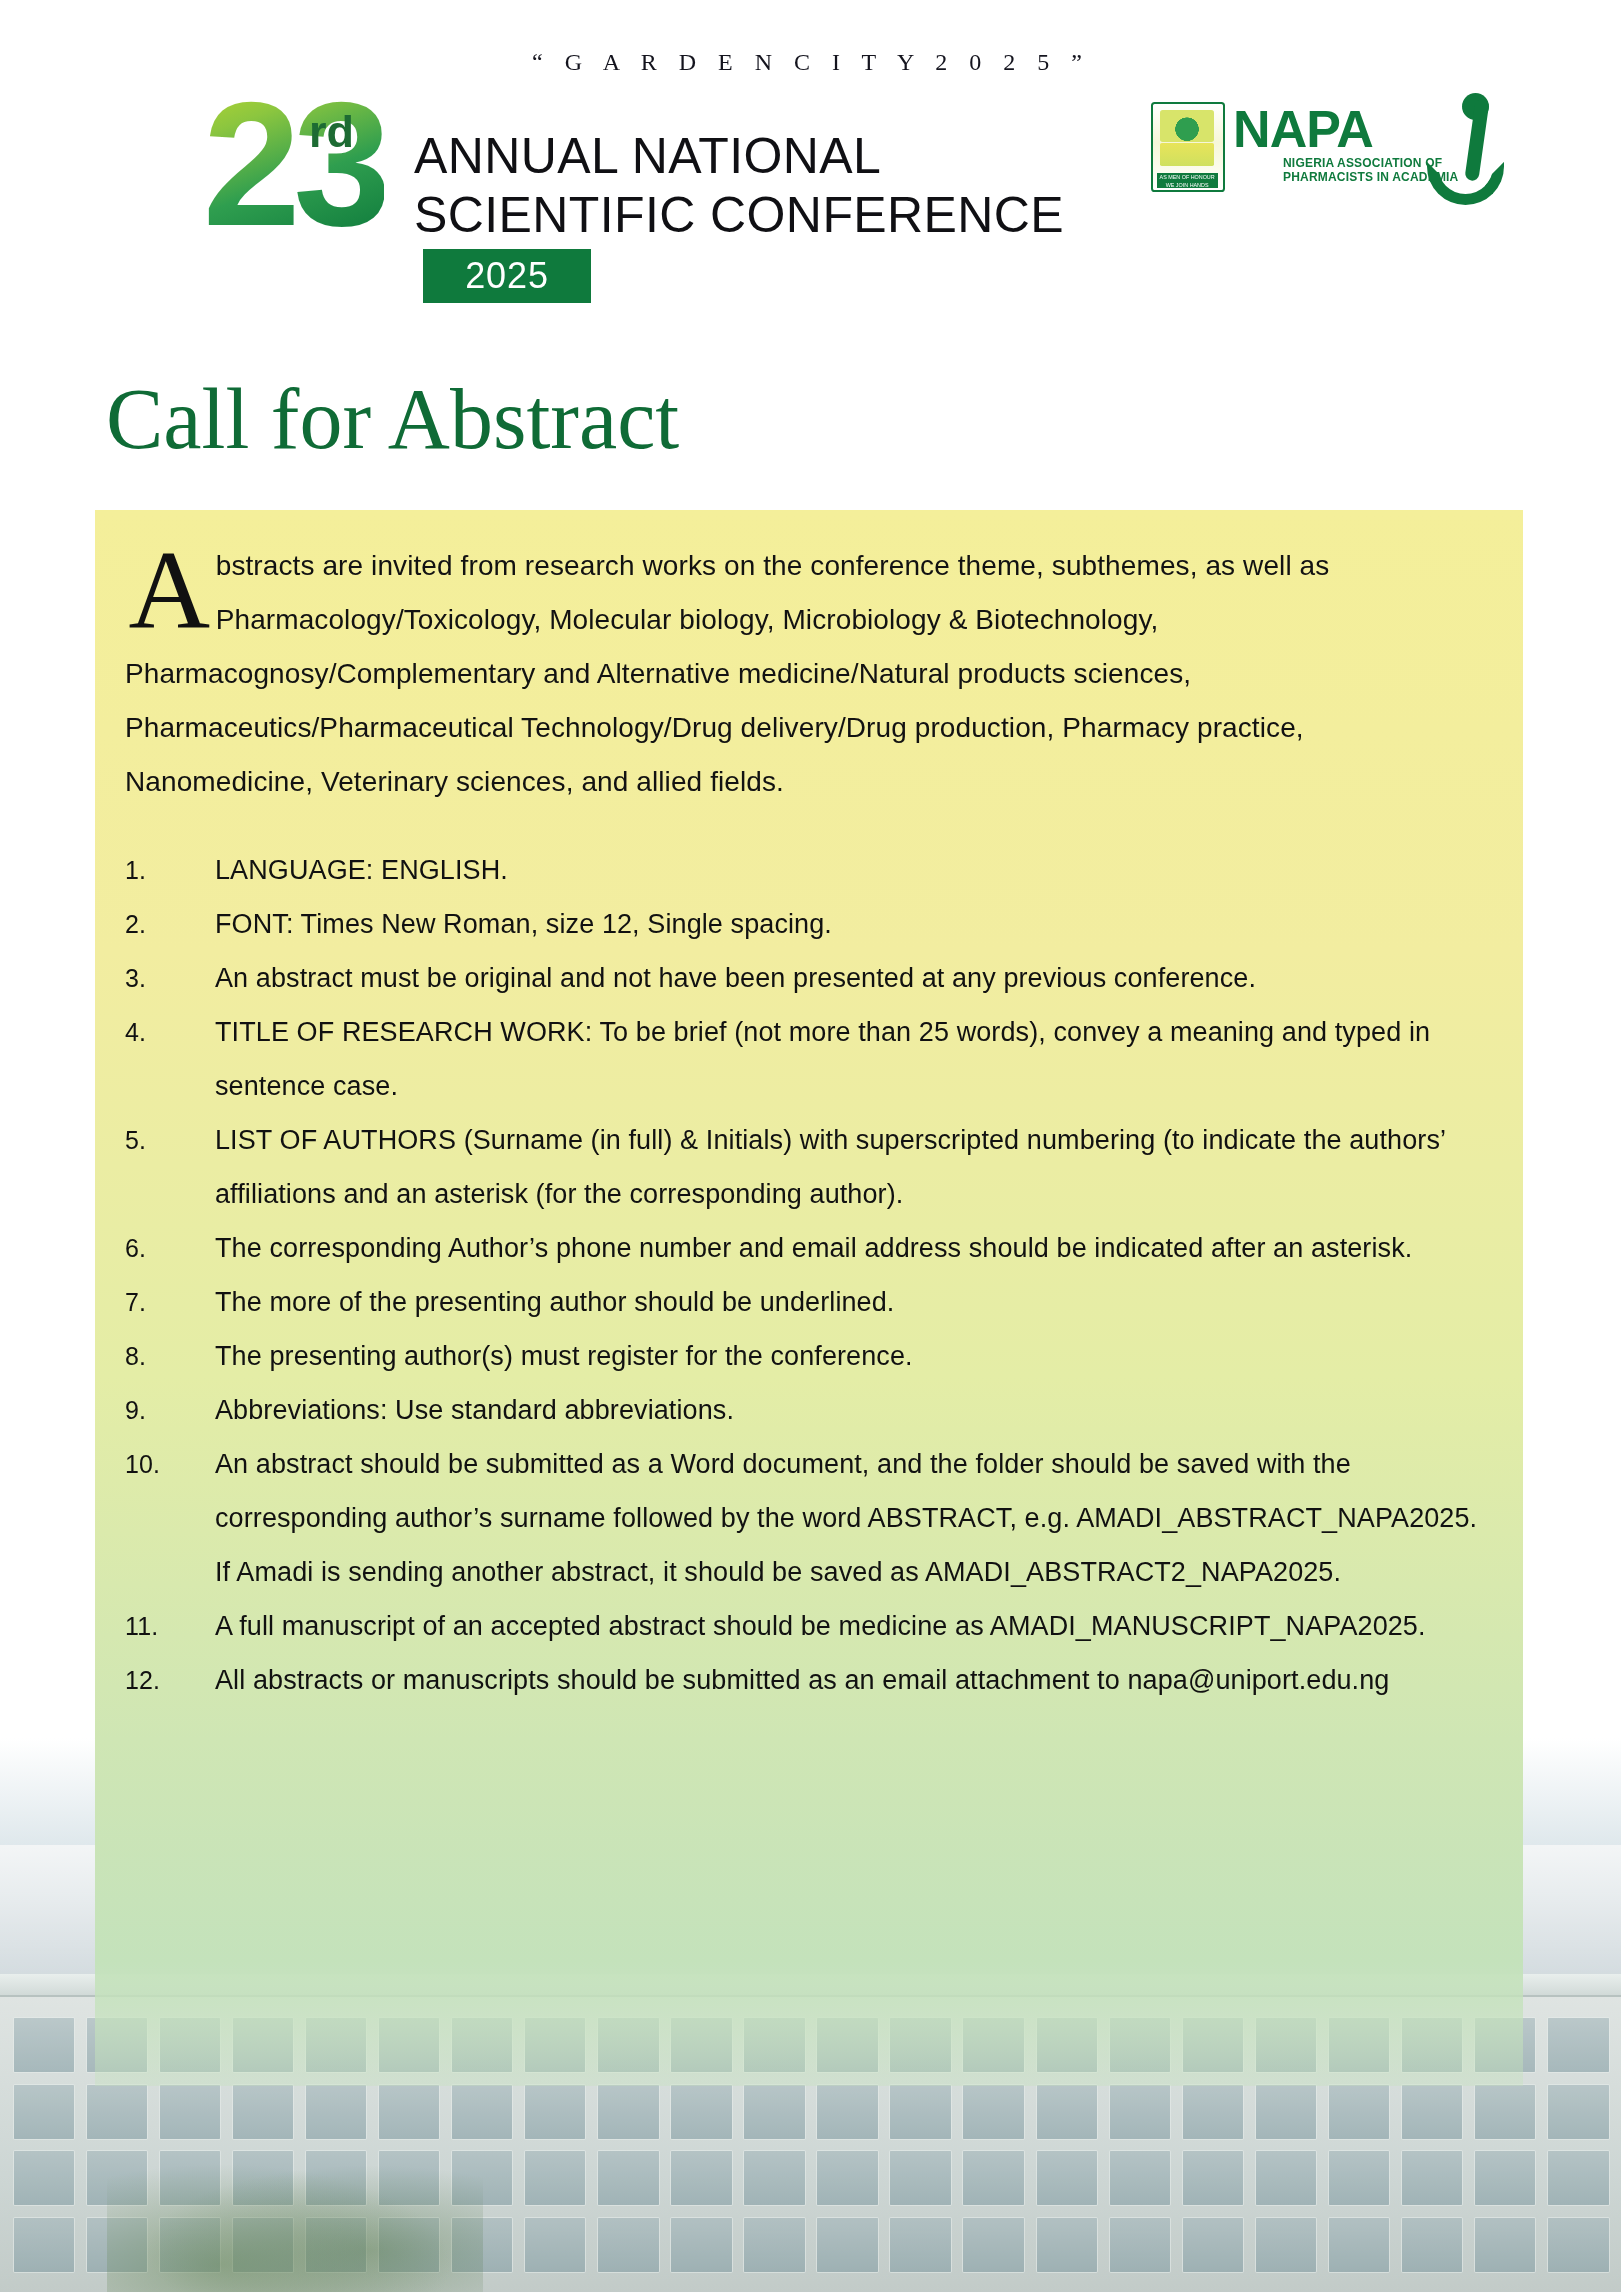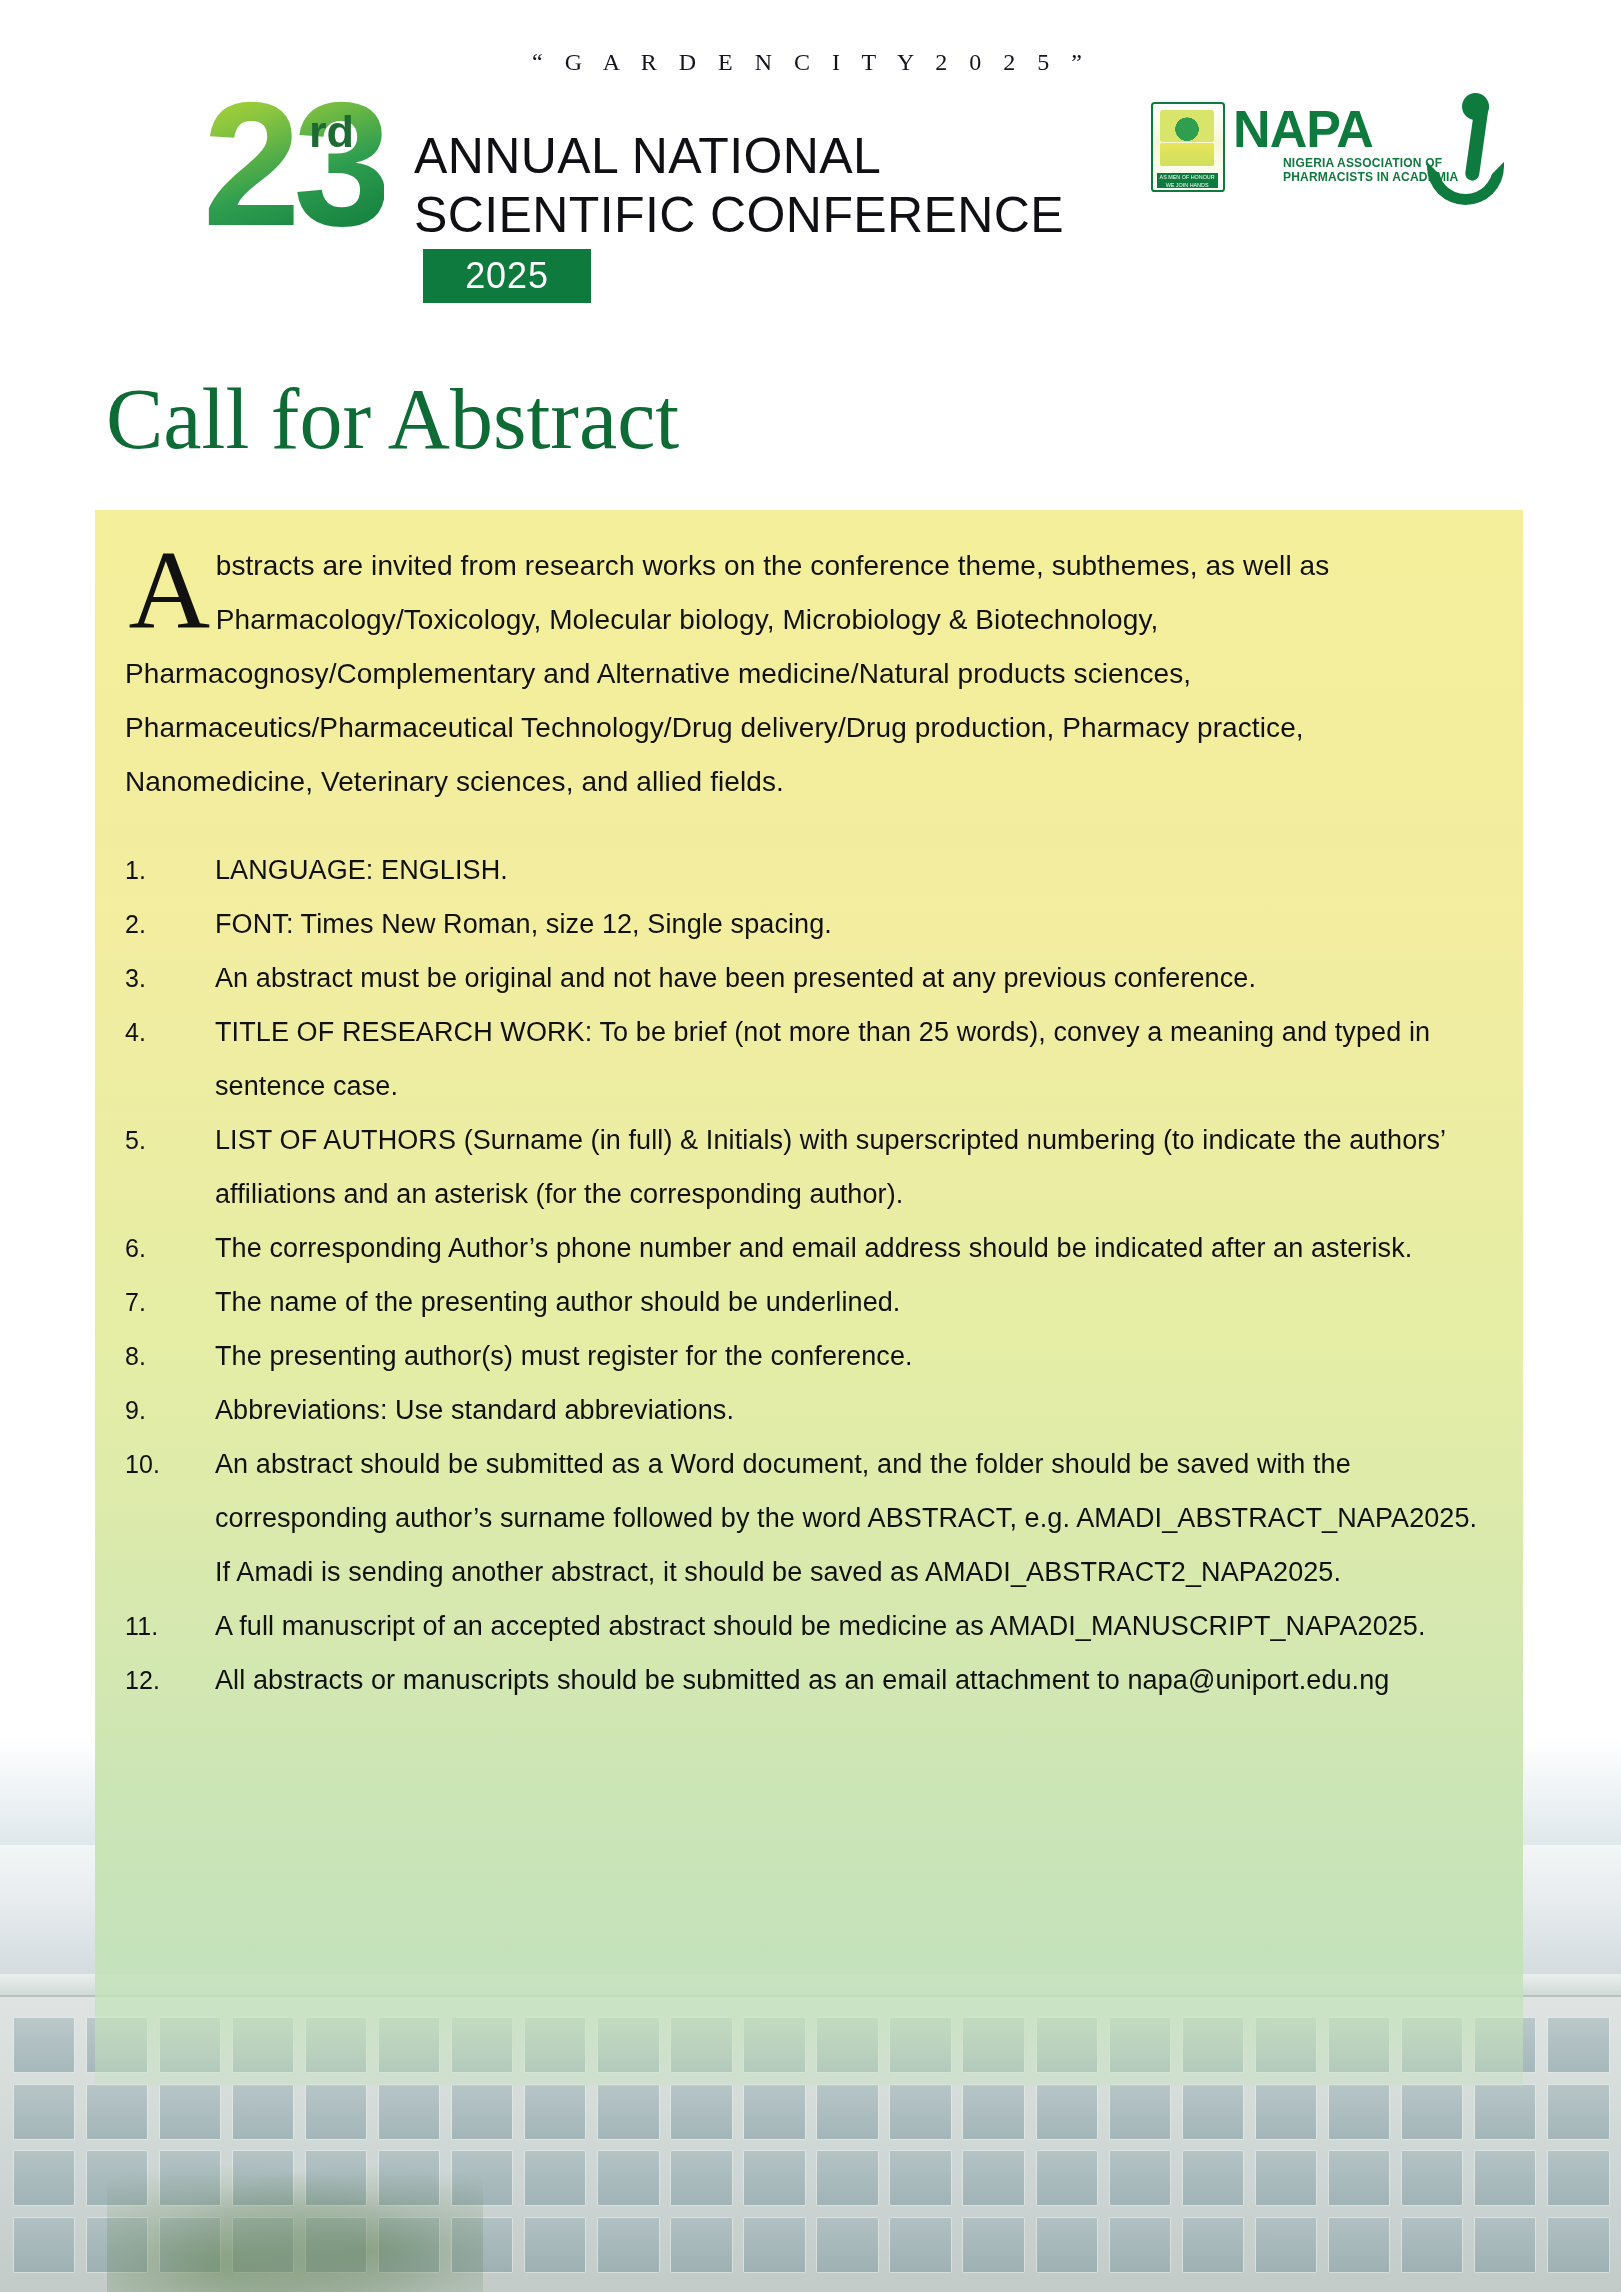--- a/index.html
+++ b/index.html
@@ -454,21 +454,21 @@
     <span class="dropcap">A</span><span>bstracts are invited from research works on the conference theme, subthemes, as well as Pharmacology/Toxicology, Molecular biology, Microbiology &amp; Biotechnology, Pharmacognosy/Complementary and Alternative medicine/Natural products sciences, Pharmaceutics/Pharmaceutical Technology/Drug delivery/Drug production, Pharmacy practice, Nanomedicine, Veterinary sciences, and allied fields.</span>
   </div>
 
   <ol class="rules">
     <li>LANGUAGE: ENGLISH.</li>
     <li>FONT: Times New Roman, size 12, Single spacing.</li>
     <li>An abstract must be original and not have been presented at any previous conference.</li>
     <li>TITLE OF RESEARCH WORK: To be brief (not more than 25 words), convey a meaning and typed in sentence case.</li>
     <li>LIST OF AUTHORS (Surname (in full) &amp; Initials) with superscripted numbering (to indicate the authors’ affiliations and an asterisk (for the corresponding author).</li>
     <li>The corresponding Author’s phone number and email address should be indicated after an asterisk.</li>
-    <li>The name of the presenting author should be underlined.</li>
+    <li>The more of the presenting author should be underlined.</li>
     <li>The presenting author(s) must register for the conference.</li>
     <li>Abbreviations: Use standard abbreviations.</li>
     <li>An abstract should be submitted as a Word document, and the folder should be saved with the corresponding author’s surname followed by the word ABSTRACT, e.g. AMADI_ABSTRACT_NAPA2025. If Amadi is sending another abstract, it should be saved as AMADI_ABSTRACT2_NAPA2025.</li>
     <li>A full manuscript of an accepted abstract should be medicine as AMADI_MANUSCRIPT_NAPA2025.</li>
     <li>All abstracts or manuscripts should be submitted as an email attachment to napa@uniport.edu.ng</li>
   </ol>
 </div>
 
 
 </body></html>

